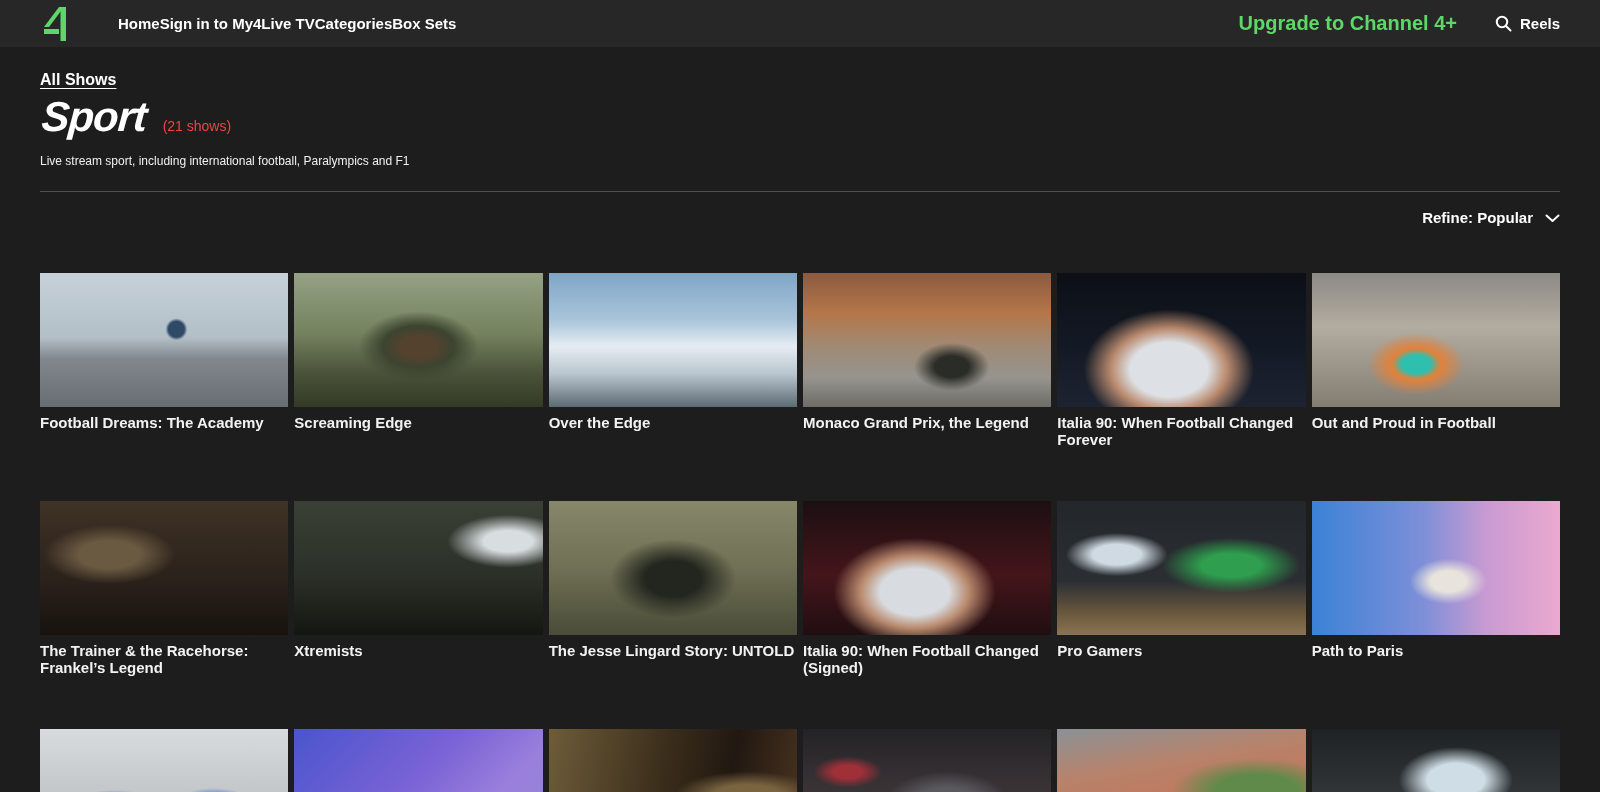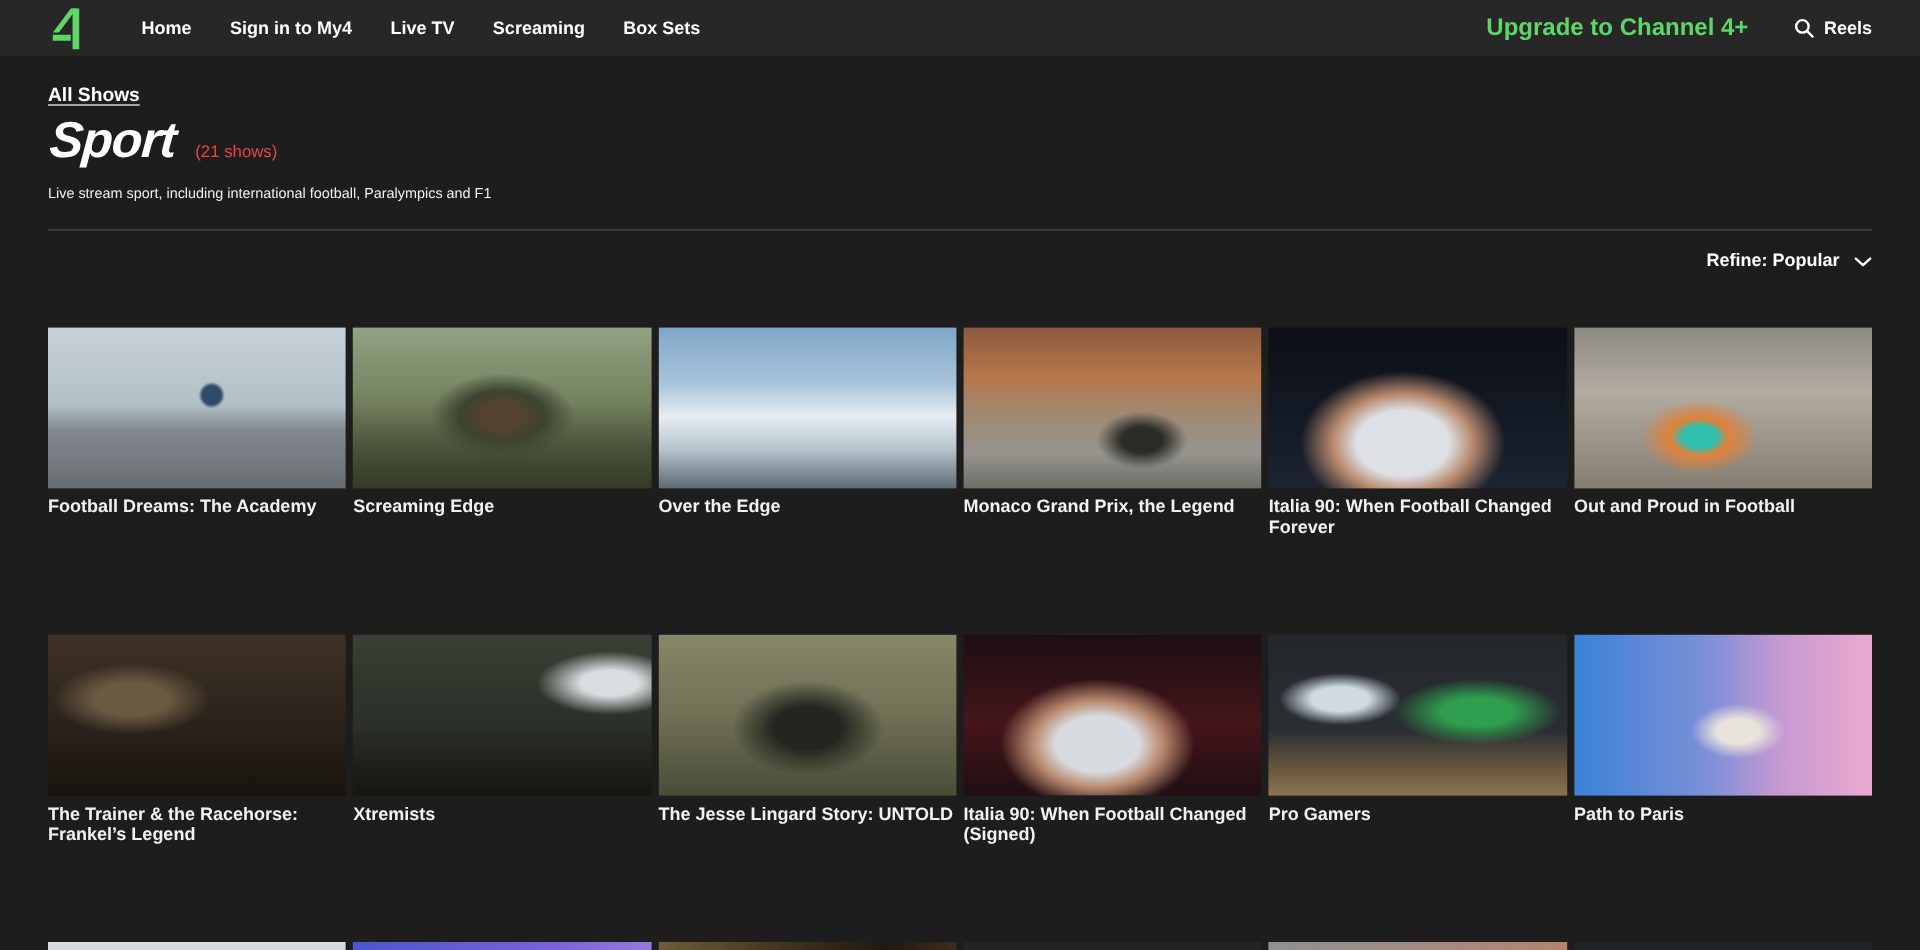--- a/index.html
+++ b/index.html
@@ -10,21 +10,21 @@
     color:#ffffff;
     -webkit-font-smoothing:antialiased;
   }
   
   .topnav {
     height:47px; background:#272727;
     display:flex; align-items:center;
     padding:0 40px;
   }
   .logo { width:34px; height:40px; display:flex; align-items:center; margin-right:44px; cursor:pointer; }
-  .nav-items { display:flex; align-items:center; column-gap:32px; }
+  .nav-items { display:flex; align-items:center; }
   .nav-item { font-size:15px; font-weight:700; color:#ffffff; cursor:pointer; white-space:nowrap; }
   .topnav-spacer { flex:1; }
   .upgrade-link { font-size:20px; font-weight:700; color:#5dd868; cursor:pointer; white-space:nowrap; }
   .search-box { display:flex; align-items:center; margin-left:38px; cursor:pointer; }
   .search-box svg { margin-right:8px; }
   .search-label { font-size:15px; font-weight:700; color:#ffffff; }
 
   
   .content { padding:0 40px; }
   .breadcrumb {
@@ -46,21 +46,21 @@
   .refine-label { font-size:15px; font-weight:700; color:#ffffff; }
   .refine-btn svg { margin-left:12px; margin-top:2px; }
 
   
   .grid {
     margin-top:47px;
     display:grid;
     grid-template-columns:repeat(6, 1fr);
     column-gap:6px;
   }
-  .card { height:256px; cursor:pointer; }
+  .card { height:228px; cursor:pointer; }
   .thumb { width:100%; height:134px; background:#333; }
   .card-title {
     margin-top:7px;
     font-size:15px; font-weight:700; line-height:17px;
     color:#f2f2f2;
   }
 </style>
 </head>
 <body>
 
@@ -71,21 +71,21 @@
         <polygon points="19,3 24,3 9,23 4,23"></polygon>
         <polygon points="4,25 19,25 19,30 4,30"></polygon>
         <polygon points="20.5,3 26,3 26,37 20.5,37"></polygon>
       </g>
     </svg>
   </div>
   <nav class="nav-items">
     <span class="nav-item">Home</span>
     <span class="nav-item">Sign in to My4</span>
     <span class="nav-item">Live TV</span>
-    <span class="nav-item">Screaming</span>
+    <span class="nav-item">Categories</span>
     <span class="nav-item">Box Sets</span>
   </nav>
   <div class="topnav-spacer"></div>
   <span class="upgrade-link">Upgrade to Channel 4+</span>
   <div class="search-box">
     <svg width="17" height="17" viewBox="0 0 17 17">
       <circle cx="7" cy="7" r="5.2" fill="none" stroke="#ffffff" stroke-width="2"></circle>
       <line x1="11" y1="11" x2="15.5" y2="15.5" stroke="#ffffff" stroke-width="2" stroke-linecap="round"></line>
     </svg>
     <span class="search-label">Reels</span>

